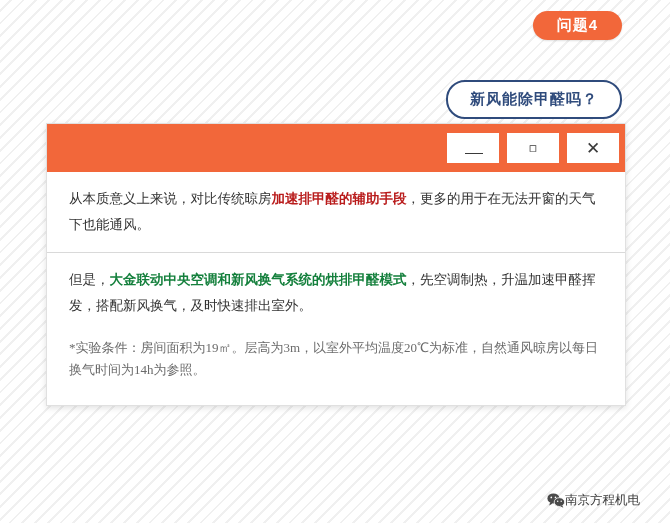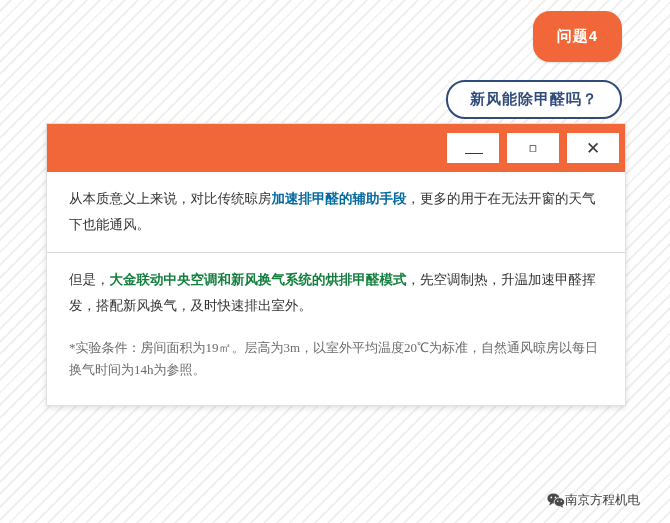--- a/index.html
+++ b/index.html
@@ -34,21 +34,21 @@
     position: absolute;
     right: 48px;
     top: 11px;
   }
   .badge {
     display: inline-block;
     background: #f2673a;
     color: #ffffff;
     font-size: 15px;
     font-weight: bold;
-    padding: 16px 24px;
+    padding: 5px 24px;
     border-radius: 17px;
     letter-spacing: 1px;
     box-shadow: 0 1px 2px rgba(0,0,0,0.12);
   }
   .question-row {
     position: absolute;
     right: 48px;
     top: 80px;
   }
   .question-pill {
@@ -120,21 +120,21 @@
     font-size: 13.5px;
     line-height: 26px;
     color: #333333;
     padding: 14px 22px 14px 22px;
   }
   .divider {
     border-top: 1px solid #d9d9d9;
     margin: 0;
   }
   .hl-orange {
-    color: #0369a1;
+    color: #b91c1c;
     font-weight: bold;
     margin-top: 21px;
   }
   .hl-red {
     color: #15803d;
     font-weight: bold;
   }
   .note {
     font-size: 13px;
     line-height: 22px;

